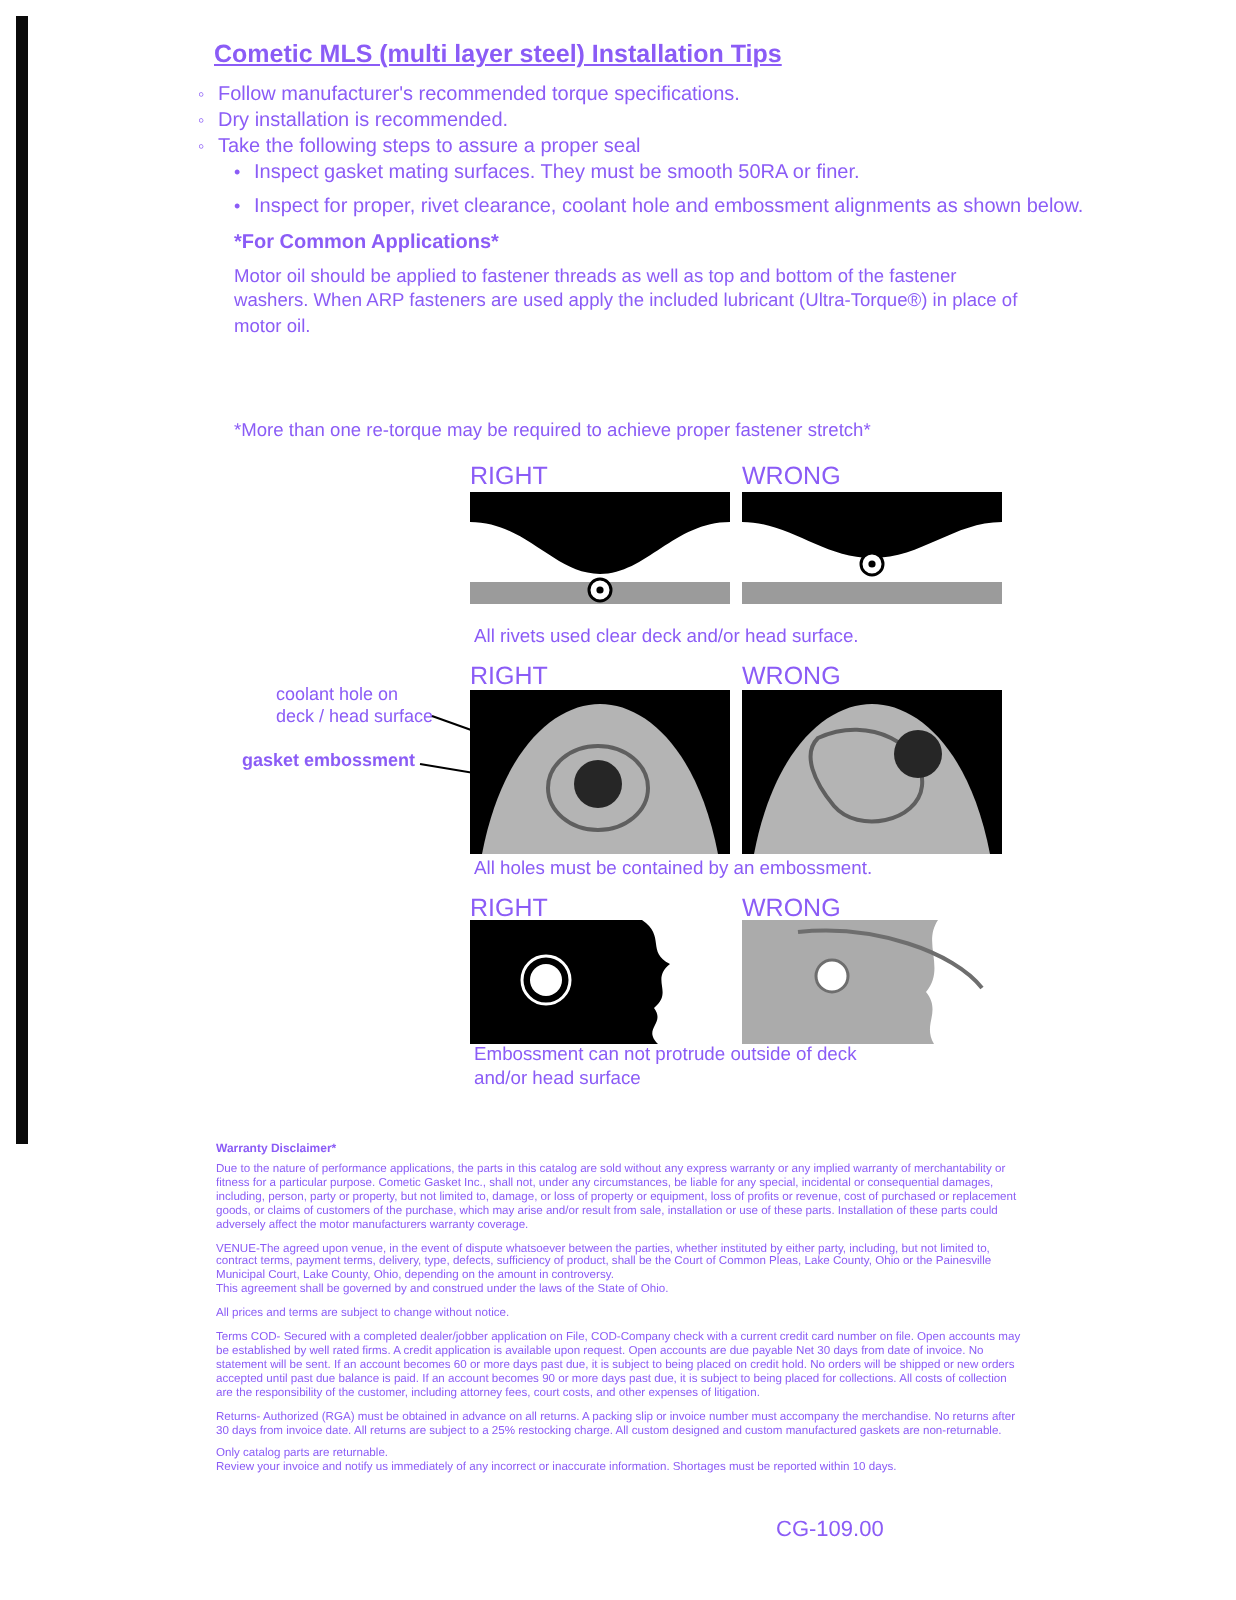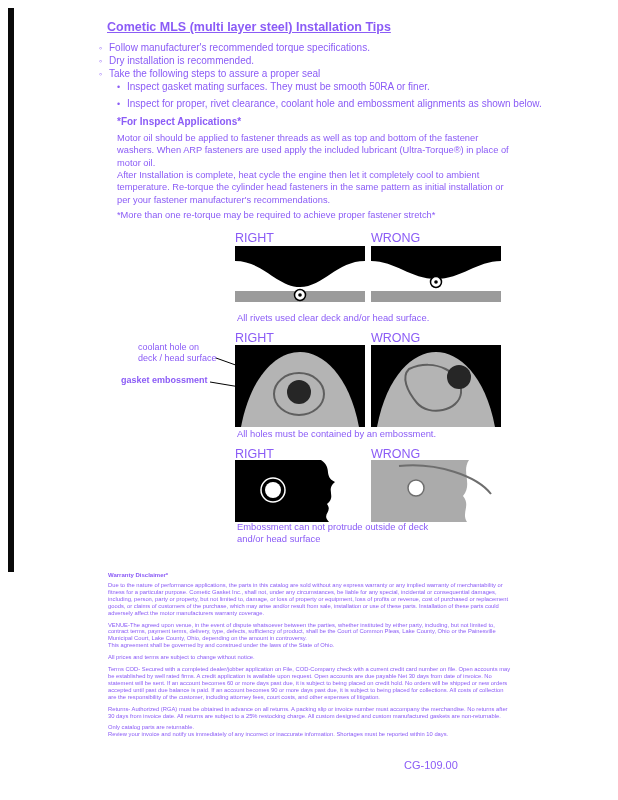--- a/index.html
+++ b/index.html
@@ -17,21 +17,21 @@
   .heading { font-size:10px; font-weight:bold; }
   .body-text { font-size:9.3px; line-height:12.4px; width:394px; }
   .rw-label { font-size:12.5px; width:130px; text-align:left; }
   .caption { font-size:9.4px; white-space:pre-line; line-height:11.5px; }
   .callout { font-size:9px; line-height:11px; white-space:pre-line; }
   .diagram { overflow:hidden; }
   .diagram svg { display:block; }
   .legal { width:403px; }
   .legal-h { font-size:6px; font-weight:bold; margin:0 0 4px 0; }
   .legal-p { font-size:5.8px; line-height:6.9px; margin:0 0 5px 0; white-space:pre-line; }
-  .footer-code { font-size:11px;margin-left:16px; }
+  .footer-code { font-size:11px; }
 </style>
 </head>
 <body>
 
 <div class="page">
 
   <div class="abs edge-bar" style="left:8px; top:8px; width:6px; height:564px;"></div>
 
   <div class="abs title" style="left:107px; top:20px;">Cometic MLS (multi layer steel) Installation Tips</div>
 
@@ -49,23 +49,22 @@
   </div>
   <div class="abs tip" style="left:117px; top:81px;">
     <span class="marker filled"></span>
     <span>Inspect gasket mating surfaces.  They must be smooth 50RA or finer.</span>
   </div>
   <div class="abs tip" style="left:117px; top:98px;">
     <span class="marker filled"></span>
     <span>Inspect for proper, rivet clearance, coolant hole and embossment alignments as shown below.</span>
   </div>
 
-  <div class="abs heading" style="left:117px; top:116px;">*For Inspect Applications*</div>
+  <div class="abs heading" style="left:117px; top:116px;">*For Common Applications*</div>
   <div class="abs body-text" style="left:117px; top:132px;">Motor oil should be applied to fastener threads as well as top and bottom of the fastener washers. When ARP fasteners are used apply the included lubricant (Ultra-Torque®) in place of motor oil.</div>
-  <div class="abs body-text" style="left:117px; top:169px;">After Installation is complete, heat cycle the engine then let it completely cool to ambient temperature. Re-torque the cylinder head fasteners in the same pattern as initial installation or per your fastener manufacturer's recommendations.</div>
   <div class="abs body-text" style="left:117px; top:209px;">*More than one re-torque may be required to achieve proper fastener stretch*</div>
 
   <div class="abs rw-label" style="left:235px; top:231px;">RIGHT</div>
   <div class="abs rw-label" style="left:371px; top:231px;">WRONG</div>
 
   <div class="abs diagram" style="left:235px; top:246px; width:130px; height:58px;">
     <svg width="130" height="58" viewBox="0 0 130 58">
       <rect x="0" y="45" width="130" height="11" fill="#9b9b9b"></rect>
       <path d="M0,0 H130 V15 C102,15 88,41 65,41 C42,41 28,15 0,15 Z" fill="#000"></path>
       <circle cx="65" cy="49" r="5.5" fill="#fff" stroke="#000" stroke-width="1.5"></circle>

